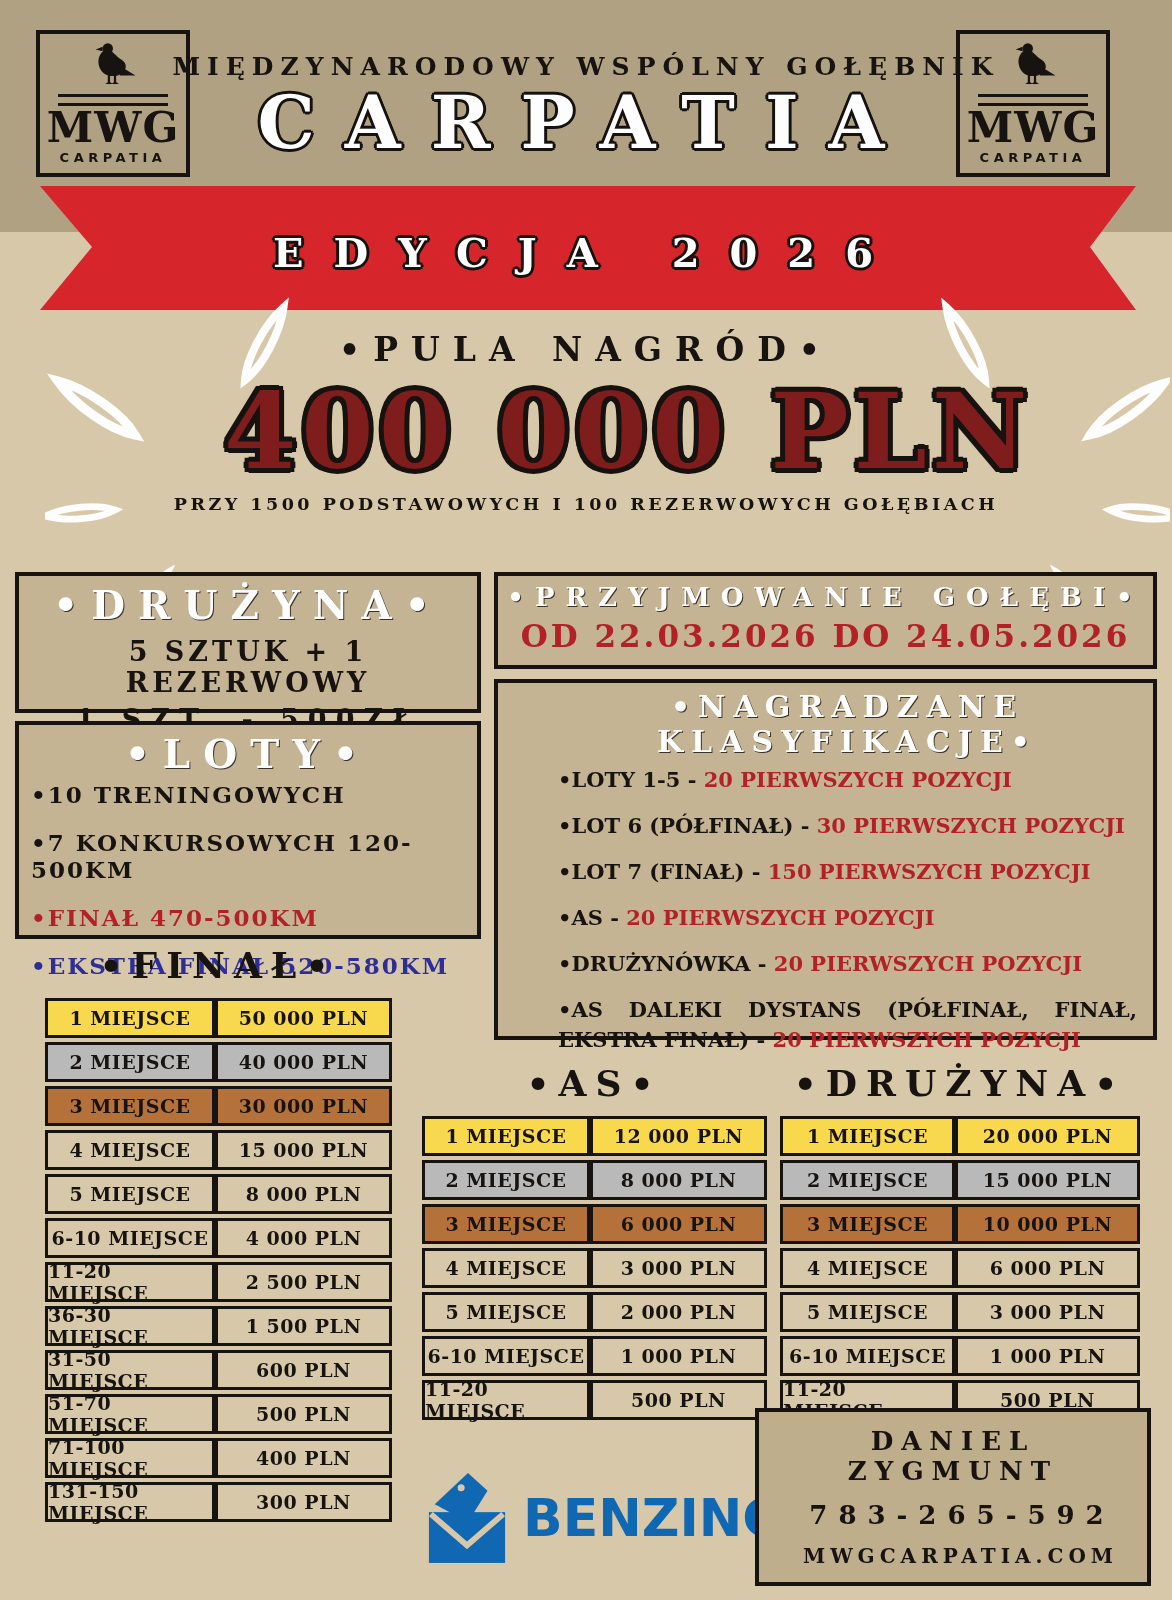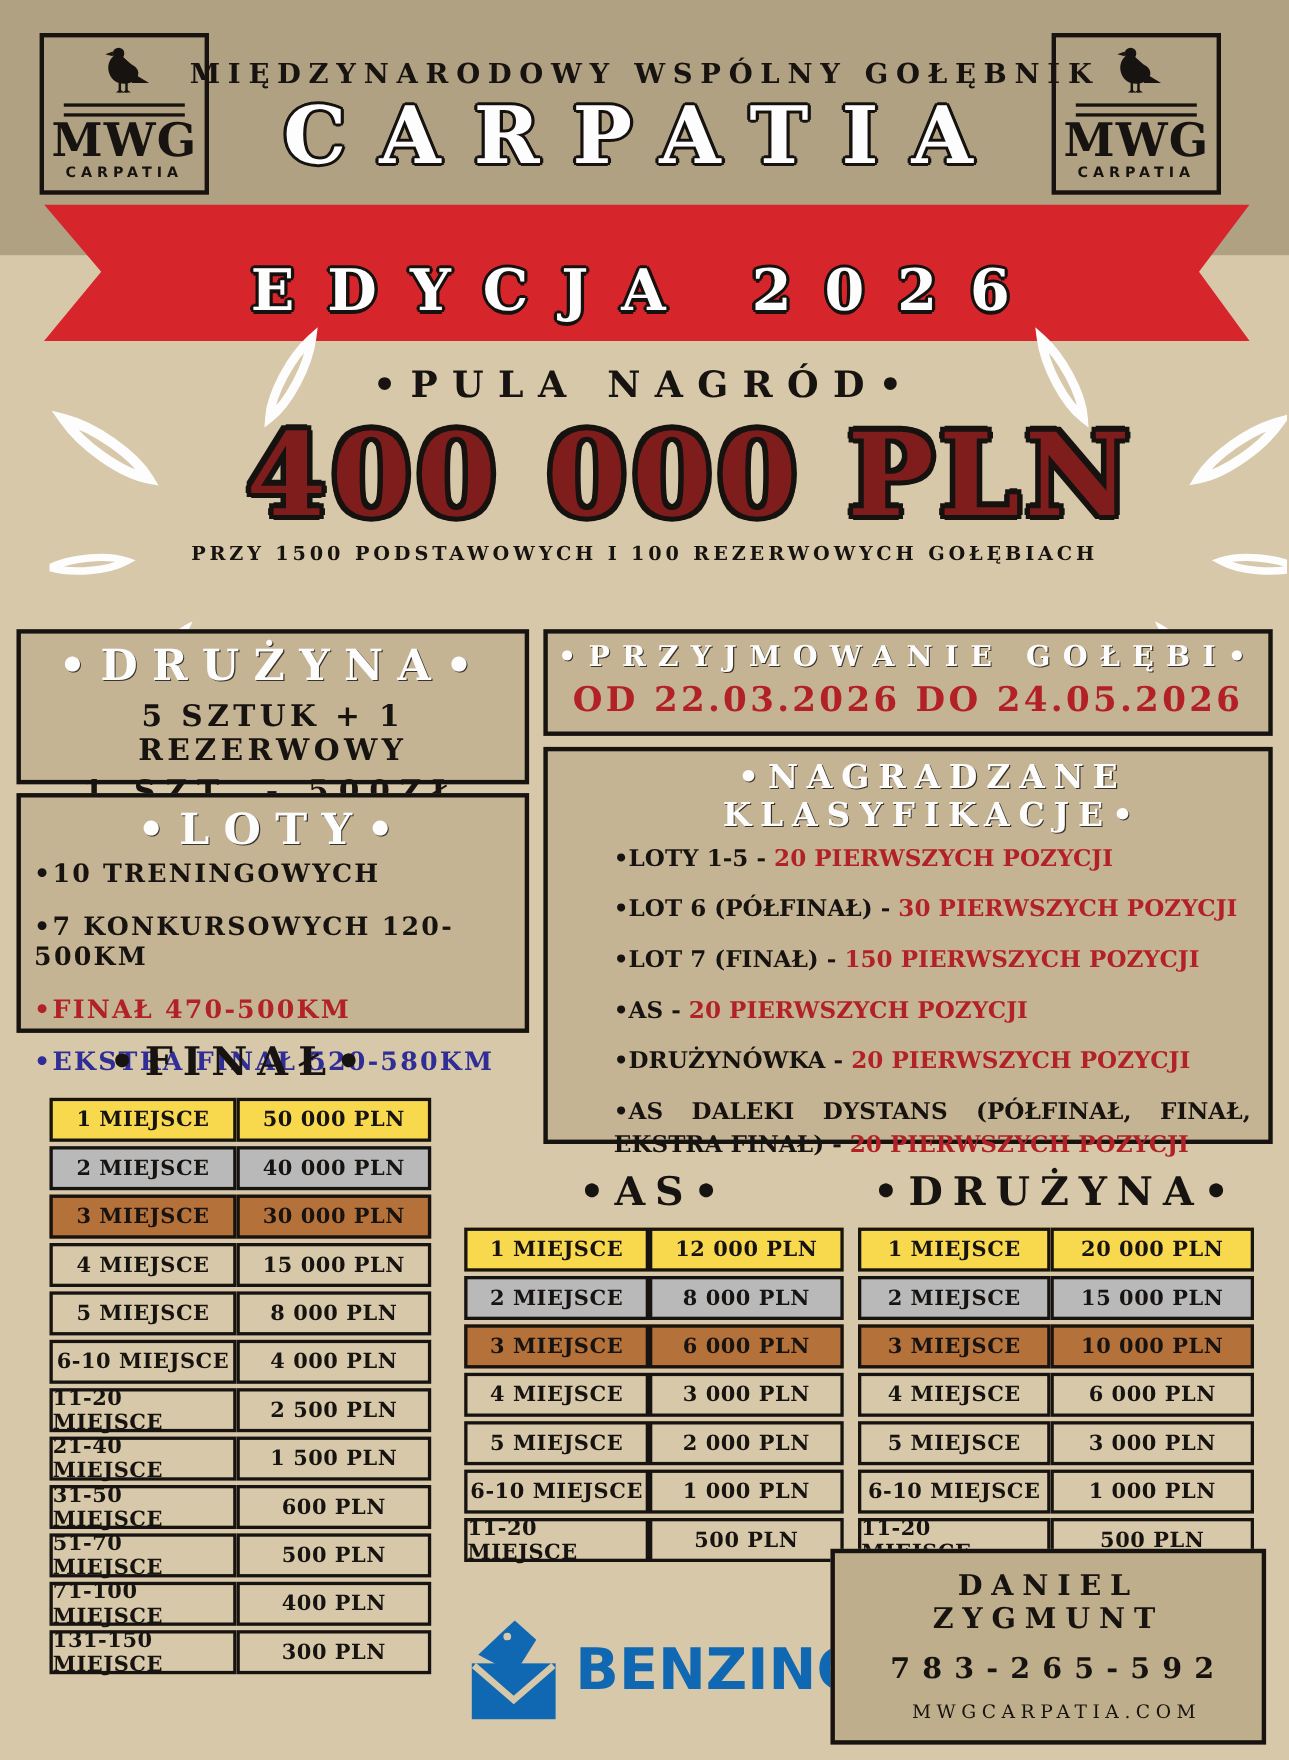--- a/index.html
+++ b/index.html
@@ -34,23 +34,23 @@
   .ow { color:#fdfdfd;
     text-shadow:-2px -2px 0 #151210, 2px -2px 0 #151210, -2px 2px 0 #151210, 2px 2px 0 #151210,
                 -3px 0 0 #151210, 3px 0 0 #151210, 0 -3px 0 #151210, 0 3px 0 #151210; }
   .ow-big { color:#7f1d1d;
     text-shadow:-4px -4px 0 #151210, 4px -4px 0 #151210, -4px 4px 0 #151210, 4px 4px 0 #151210,
                 -5px 0 0 #151210, 5px 0 0 #151210, 0 -5px 0 #151210, 0 5px 0 #151210;margin-left:42px; }
   
   .ribbon-wrap { position:absolute; left:38px; top:186px; width:1100px; height:124px; }
   .ribbon-wrap svg { position:absolute; left:0; top:0; }
   .ribbon-text {
-    position:absolute; left:0; top:16px; width:100%; height:100%;
+    position:absolute; left:0; top:4px; width:100%; height:100%;
     display:flex; align-items:center; justify-content:center;
-    font-size:52px; font-weight:bold; letter-spacing:30px;
+    font-size:40px; font-weight:bold; letter-spacing:30px;
   }
   
   .prize-label { position:absolute; top:330px; left:0; width:100%; text-align:center;
     font-size:33px; font-weight:bold; letter-spacing:13px; }
   .prize-amount { position:absolute; top:370px; left:0; width:100%; text-align:center;
     font-size:104px; font-weight:bold; letter-spacing:5px; }
   .prize-cond { position:absolute; top:494px; left:0; width:100%; text-align:center;
     font-size:17.5px; font-weight:bold; letter-spacing:3.5px; }
   .burst { position:absolute; }
   
@@ -85,21 +85,21 @@
   #team-table .tcell.place  { width:175px; } #team-table .tcell.prize  { width:185px; }
   
   .benzing { position:absolute; left:425px; top:1468px; display:flex; align-items:center; }
   .benzing-text { font-family:"DejaVu Sans", sans-serif; font-weight:bold; font-size:52px;
     color:#1068b2; margin-left:14px; letter-spacing:0px; }
   .contact-box { position:absolute; left:755px; top:1408px; width:396px; height:178px;
     background:#bfae8c; border:4px solid #171310; display:flex; flex-direction:column;
     justify-content:space-evenly; text-align:center; }
   .contact-name { font-size:26px; font-weight:bold; letter-spacing:8px; }
   .contact-phone { font-size:26px; font-weight:bold; letter-spacing:11px;padding-left:18px; }
-  .contact-site { font-size:17px; font-weight:normal; letter-spacing:5px;padding-left:15px; }
+  .contact-site { font-size:20px; font-weight:bold; letter-spacing:5px;padding-left:15px; }
 </style>
 </head>
 <body>
 
 <div class="header-band"></div>
 
 <div class="logo-box logo-left">
   <svg class="pigeon" viewBox="0 0 60 60">
     <g fill="#171310">
       <circle cx="24" cy="11" r="6"></circle>
@@ -225,21 +225,21 @@
     </div>
     <div class="trow tier-plain">
       <div class="tcell place">6-10 MIEJSCE</div>
       <div class="tcell prize">4 000 PLN</div>
     </div>
     <div class="trow tier-plain">
       <div class="tcell place">11-20 MIEJSCE</div>
       <div class="tcell prize">2 500 PLN</div>
     </div>
     <div class="trow tier-plain">
-      <div class="tcell place">21-40 MIEJSCE</div>
+      <div class="tcell place">36-30 MIEJSCE</div>
       <div class="tcell prize">1 500 PLN</div>
     </div>
     <div class="trow tier-plain">
       <div class="tcell place">31-50 MIEJSCE</div>
       <div class="tcell prize">600 PLN</div>
     </div>
     <div class="trow tier-plain">
       <div class="tcell place">51-70 MIEJSCE</div>
       <div class="tcell prize">500 PLN</div>
     </div>

